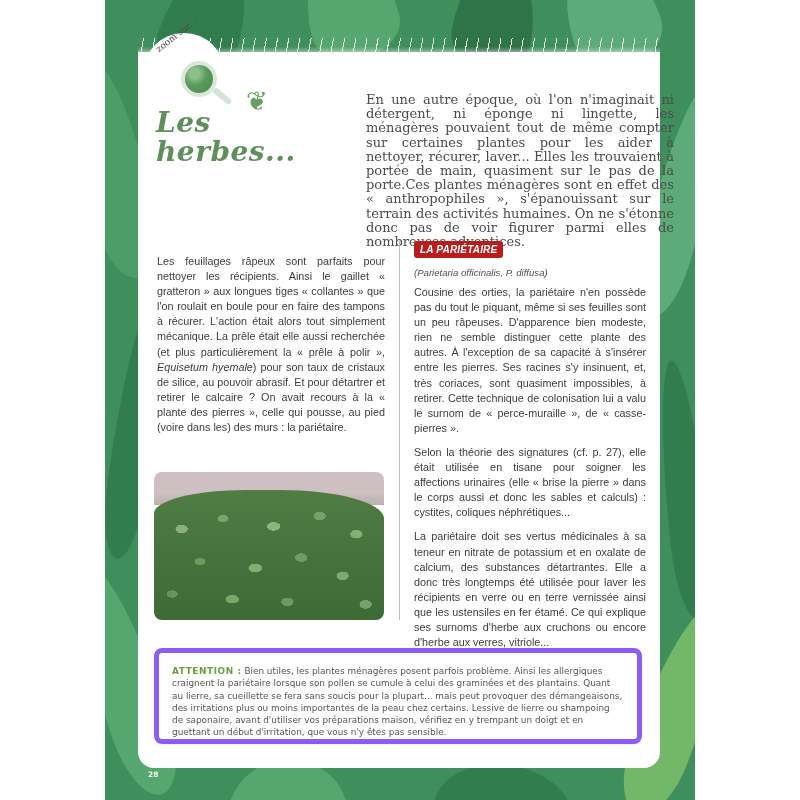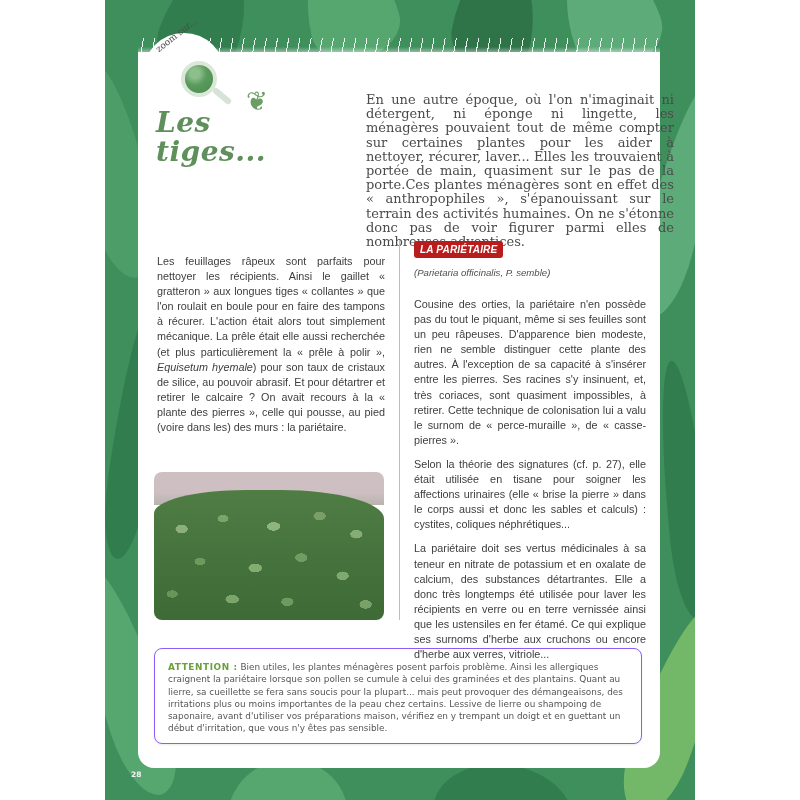--- a/index.html
+++ b/index.html
@@ -101,33 +101,33 @@
   .col-right { position: absolute; left: 414px; top: 238px; width: 232px; }
   .badge {
     display: inline-block; background: #b91c1c; color: #ffffff;
     font-family: "Liberation Sans", sans-serif; font-weight: bold; font-style: italic;
     font-size: 10px; padding: 3px 6px; border-radius: 3px; letter-spacing: .2px;
   }
   .latin {
     margin-top: 9px; font-family: "Liberation Sans", sans-serif; font-style: italic;
     font-size: 9.6px; color: #4d4d4d;
   }
-  .col-right .body-text { margin-top: 19px; }
+  .col-right .body-text { margin-top: 7px; }
   .col-right .body-text + .body-text { margin-top: 9px; }
 
   .attention {
     position: absolute; left: 154px; top: 648px; width: 488px; height: 96px;
-    border: 1px solid #8b5cf6; border-radius: 8px; padding: 12px 14px 0 13px;
+    border: 5px solid #8b5cf6; border-radius: 8px; padding: 12px 14px 0 13px;
     font-family: "DejaVu Sans", sans-serif; font-size: 8.9px; line-height: 12.3px; color: #555;
     box-shadow: 0 1px 2px rgba(0,0,0,.08);
   }
   .attention .att-label { font-weight: bold; color: #6a9f3a; letter-spacing: .6px; }
 
   .page-number {
-    position: absolute; left: 131px; top: 770px; font-family: "DejaVu Sans", sans-serif;
+    position: absolute; left: 148px; top: 770px; font-family: "DejaVu Sans", sans-serif;
     font-size: 7.5px; font-weight: bold; color: #f3f3f3;
   }
 </style>
 </head>
 <body>
 
 <div class="page">
   <div class="leaf" style="left:-20px;top:60px;width:60px;height:220px;background:#4fa06a;transform:rotate(-12deg)"></div>
   <div class="leaf" style="left:10px;top:300px;width:40px;height:260px;background:#2f7a4b;transform:rotate(8deg)"></div>
   <div class="leaf" style="left:-10px;top:560px;width:60px;height:240px;background:#5aab72;transform:rotate(-18deg)"></div>
@@ -145,38 +145,38 @@
   <div class="card"></div>
 </div>
 
 <div class="zoom-badge"></div>
 <div class="zoom-label">zoom sur...</div>
 <div class="lens"></div>
 <div class="lens-handle"></div>
 <div class="sprig">❦</div>
 
 <h1 class="title">
-  <span class="t1">Les tiges...</span>
+  <span class="t1">Les herbes...</span>
 </h1>
 
 <p class="intro">En une autre époque, où l'on n'imaginait ni détergent, ni éponge ni lingette, les ménagères pouvaient tout de même compter sur certaines plantes pour les aider à nettoyer, récurer, laver... Elles les trouvaient à portée de main, quasiment sur le pas de la porte.Ces plantes ménagères sont en effet des « anthropophiles », s'épanouissant sur le terrain des activités humaines. On ne s'étonne donc pas de voir figurer parmi elles de nombreuses adventices.</p>
 
 <div class="col-left">
   <p class="body-text"><span>Les feuillages râpeux sont parfaits pour nettoyer les récipients. Ainsi le gaillet « gratteron » aux longues tiges « collantes » que l'on roulait en boule pour en faire des tampons à récurer. L'action était alors tout simplement mécanique. La prêle était elle aussi recherchée (et plus particulièrement la « prêle à polir », </span><em>Equisetum hyemale</em><span>) pour son taux de cristaux de silice, au pouvoir abrasif. Et pour détartrer et retirer le calcaire ? On avait recours à la « plante des pierres », celle qui pousse, au pied (voire dans les) des murs : la pariétaire.</span></p>
 </div>
 
 <div class="photo" title="Pariétaire plant growing against a pinkish wall">
   <div class="foliage"></div>
 </div>
 
 <div class="divider"></div>
 
 <div class="col-right">
   <span class="badge">LA PARIÉTAIRE</span>
-  <p class="latin">(Parietaria officinalis, P. semble)</p>
+  <p class="latin">(Parietaria officinalis, P. diffusa)</p>
   <p class="body-text">Cousine des orties, la pariétaire n'en possède pas du tout le piquant, même si ses feuilles sont un peu râpeuses. D'apparence bien modeste, rien ne semble distinguer cette plante des autres. À l'exception de sa capacité à s'insérer entre les pierres. Ses racines s'y insinuent, et, très coriaces, sont quasiment impossibles, à retirer. Cette technique de colonisation lui a valu le surnom de « perce-muraille », de « casse-pierres ».</p>
   <p class="body-text">Selon la théorie des signatures (cf. p. 27), elle était utilisée en tisane pour soigner les affections urinaires (elle « brise la pierre » dans le corps aussi et donc les sables et calculs) : cystites, coliques néphrétiques...</p>
   <p class="body-text">La pariétaire doit ses vertus médicinales à sa teneur en nitrate de potassium et en oxalate de calcium, des substances détartrantes. Elle a donc très longtemps été utilisée pour laver les récipients en verre ou en terre vernissée ainsi que les ustensiles en fer étamé. Ce qui explique ses surnoms d'herbe aux cruchons ou encore d'herbe aux verres, vitriole...</p>
 </div>
 
 <div class="attention">
   <span class="att-label">ATTENTION :</span><span> Bien utiles, les plantes ménagères posent parfois problème. Ainsi les allergiques craignent la pariétaire lorsque son pollen se cumule à celui des graminées et des plantains. Quant au lierre, sa cueillette se fera sans soucis pour la plupart... mais peut provoquer des démangeaisons, des irritations plus ou moins importantes de la peau chez certains. Lessive de lierre ou shampoing de saponaire, avant d'utiliser vos préparations maison, vérifiez en y trempant un doigt et en guettant un début d'irritation, que vous n'y êtes pas sensible.</span>
 </div>
 
 <div class="page-number">28</div>

